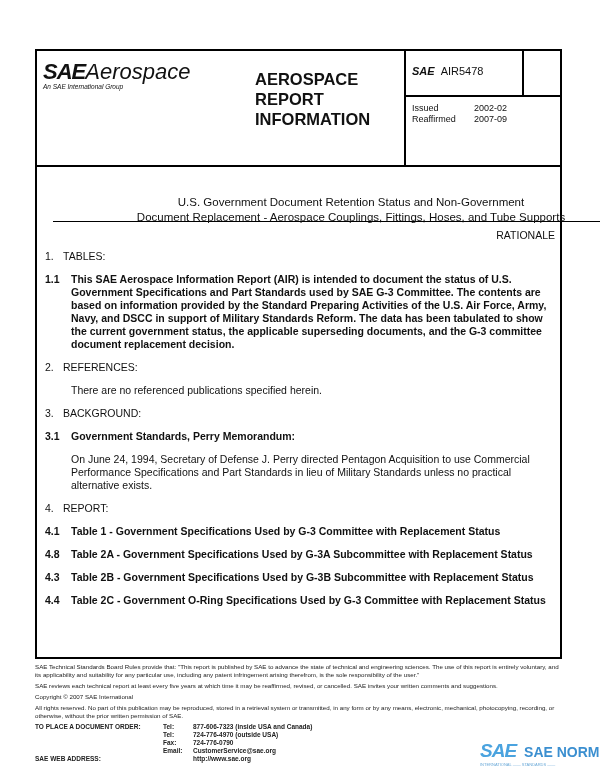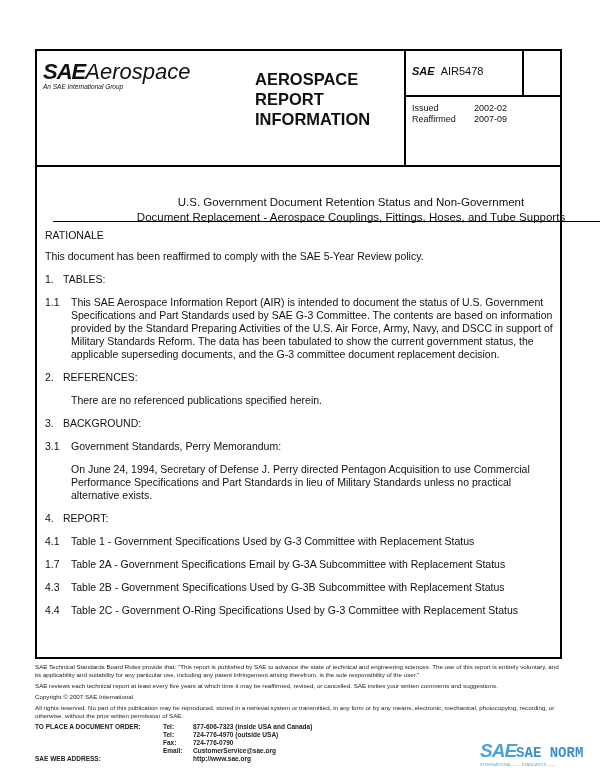--- a/index.html
+++ b/index.html
@@ -13,33 +13,33 @@
   .rtitle{position:absolute;left:218px;top:18px;font-weight:bold;font-size:16.5px;line-height:20px;}
   .rbox{position:absolute;left:367px;top:0;width:156px;height:114px;border-left:2px solid #000;}
   .rtop{position:absolute;left:0;top:0;width:156px;height:44px;border-bottom:2px solid #000;}
   .rtop .docnum{position:absolute;left:6px;top:14px;font-size:11px;}
   .rtop .saeg{font-weight:bold;font-style:italic;font-size:11px;margin-right:6px;}
   .rtop .blank{position:absolute;left:116px;top:0;width:40px;height:44px;border-left:2px solid #000;}
   .meta{position:absolute;left:6px;top:52px;font-size:9px;line-height:11px;}
   .meta .lbl{display:inline-block;width:62px;}
   .title{position:absolute;left:16px;top:116px;width:596px;height:55px;border-bottom:1px solid #000;text-align:center;font-size:11.5px;line-height:15px;padding-top:28px;box-sizing:border-box;}
   .body{position:absolute;left:8px;top:172px;width:510px;font-size:10.5px;line-height:13px;}
-  .center{text-align:left;margin:6px 0 8px;}
+  .center{text-align:right;margin:6px 0 8px;}
   .para{margin:0 0 10px;}
   .num{display:inline-block;width:18px;}
   .num2{display:inline-block;width:26px;vertical-align:top;}
   .indent{padding-left:26px;}
-  .item{display:flex;margin:0 0 10px;}
+  .item{display:flex;margin:0 0 10px;font-weight:bold;}
   .item .num2{flex:0 0 26px;}
   .foot{position:absolute;left:35px;top:663px;width:530px;font-size:6.2px;line-height:8px;color:#222;}
   .foot p{margin:0 0 3px;}
   .order{display:grid;grid-template-columns:128px 30px 1fr;font-size:6.5px;line-height:8px;font-weight:bold;}
   .snorm{position:absolute;left:480px;top:740px;}
   .snorm .l{font-weight:bold;font-style:italic;font-size:19px;color:#4aa3df;letter-spacing:-1px;}
-  .snorm .r{font-weight:bold;font-size:14px;color:#3b8fd0;margin-left:0;font-family:Liberation Mono, monospace;}
+  .snorm .r{font-weight:bold;font-size:14px;color:#3b8fd0;margin-left:8px;}
   .snorm .s{font-size:4px;color:#6aa9d8;}
 </style>
 </head>
 <body>
 
 <div class="outer">
   <div class="hdr">
     <div class="logo">
       <div><span class="sae">SAE</span><span class="aero">Aerospace</span></div>
       <div class="sub">An SAE International Group</div>
@@ -61,42 +61,41 @@
     </div>
   </div>
 
   <div class="title">
     <div>U.S. Government Document Retention Status and Non-Government</div>
     <div>Document Replacement - Aerospace Couplings, Fittings, Hoses, and Tube Supports</div>
   </div>
 
   <div class="body">
     <div class="center">RATIONALE</div>
-    <p class="para">This document has been reaffirmed to comply with the SAE 5-Year Review policy.</p>
     <p class="para"><span class="num">1.</span><span>TABLES:</span></p>
     <div class="item">
         <span class="num2">1.1</span>
         <span>This SAE Aerospace Information Report (AIR) is intended to document the status of U.S. Government Specifications and Part Standards used by SAE G-3 Committee.  The contents are based on information provided by the Standard Preparing Activities of the U.S. Air Force, Army, Navy, and DSCC in support of Military Standards Reform.  The data has been tabulated to show the current government status, the applicable superseding documents, and the G-3 committee document replacement decision.</span>
       </div>
     <p class="para"><span class="num">2.</span><span>REFERENCES:</span></p>
     <p class="para indent">There are no referenced publications specified herein.</p>
     <p class="para"><span class="num">3.</span><span>BACKGROUND:</span></p>
     <div class="item">
         <span class="num2">3.1</span>
         <span>Government Standards, Perry Memorandum:</span>
       </div>
     <p class="para indent">On June 24, 1994, Secretary of Defense J. Perry directed Pentagon Acquisition to use Commercial Performance Specifications and Part Standards in lieu of Military Standards unless no practical alternative exists.</p>
     <p class="para"><span class="num">4.</span><span>REPORT:</span></p>
     <div class="item">
         <span class="num2">4.1</span>
         <span>Table 1 - Government Specifications Used by G-3 Committee with Replacement Status</span>
       </div>
     <div class="item">
-        <span class="num2">1.7</span>
-        <span>Table 2A - Government Specifications Email by G-3A Subcommittee with Replacement Status</span>
+        <span class="num2">4.8</span>
+        <span>Table 2A - Government Specifications Used by G-3A Subcommittee with Replacement Status</span>
       </div>
     <div class="item">
         <span class="num2">4.3</span>
         <span>Table 2B - Government Specifications Used by G-3B Subcommittee with Replacement Status</span>
       </div>
     <div class="item">
         <span class="num2">4.4</span>
         <span>Table 2C - Government O-Ring Specifications Used by G-3 Committee with Replacement Status</span>
       </div>
   </div>

